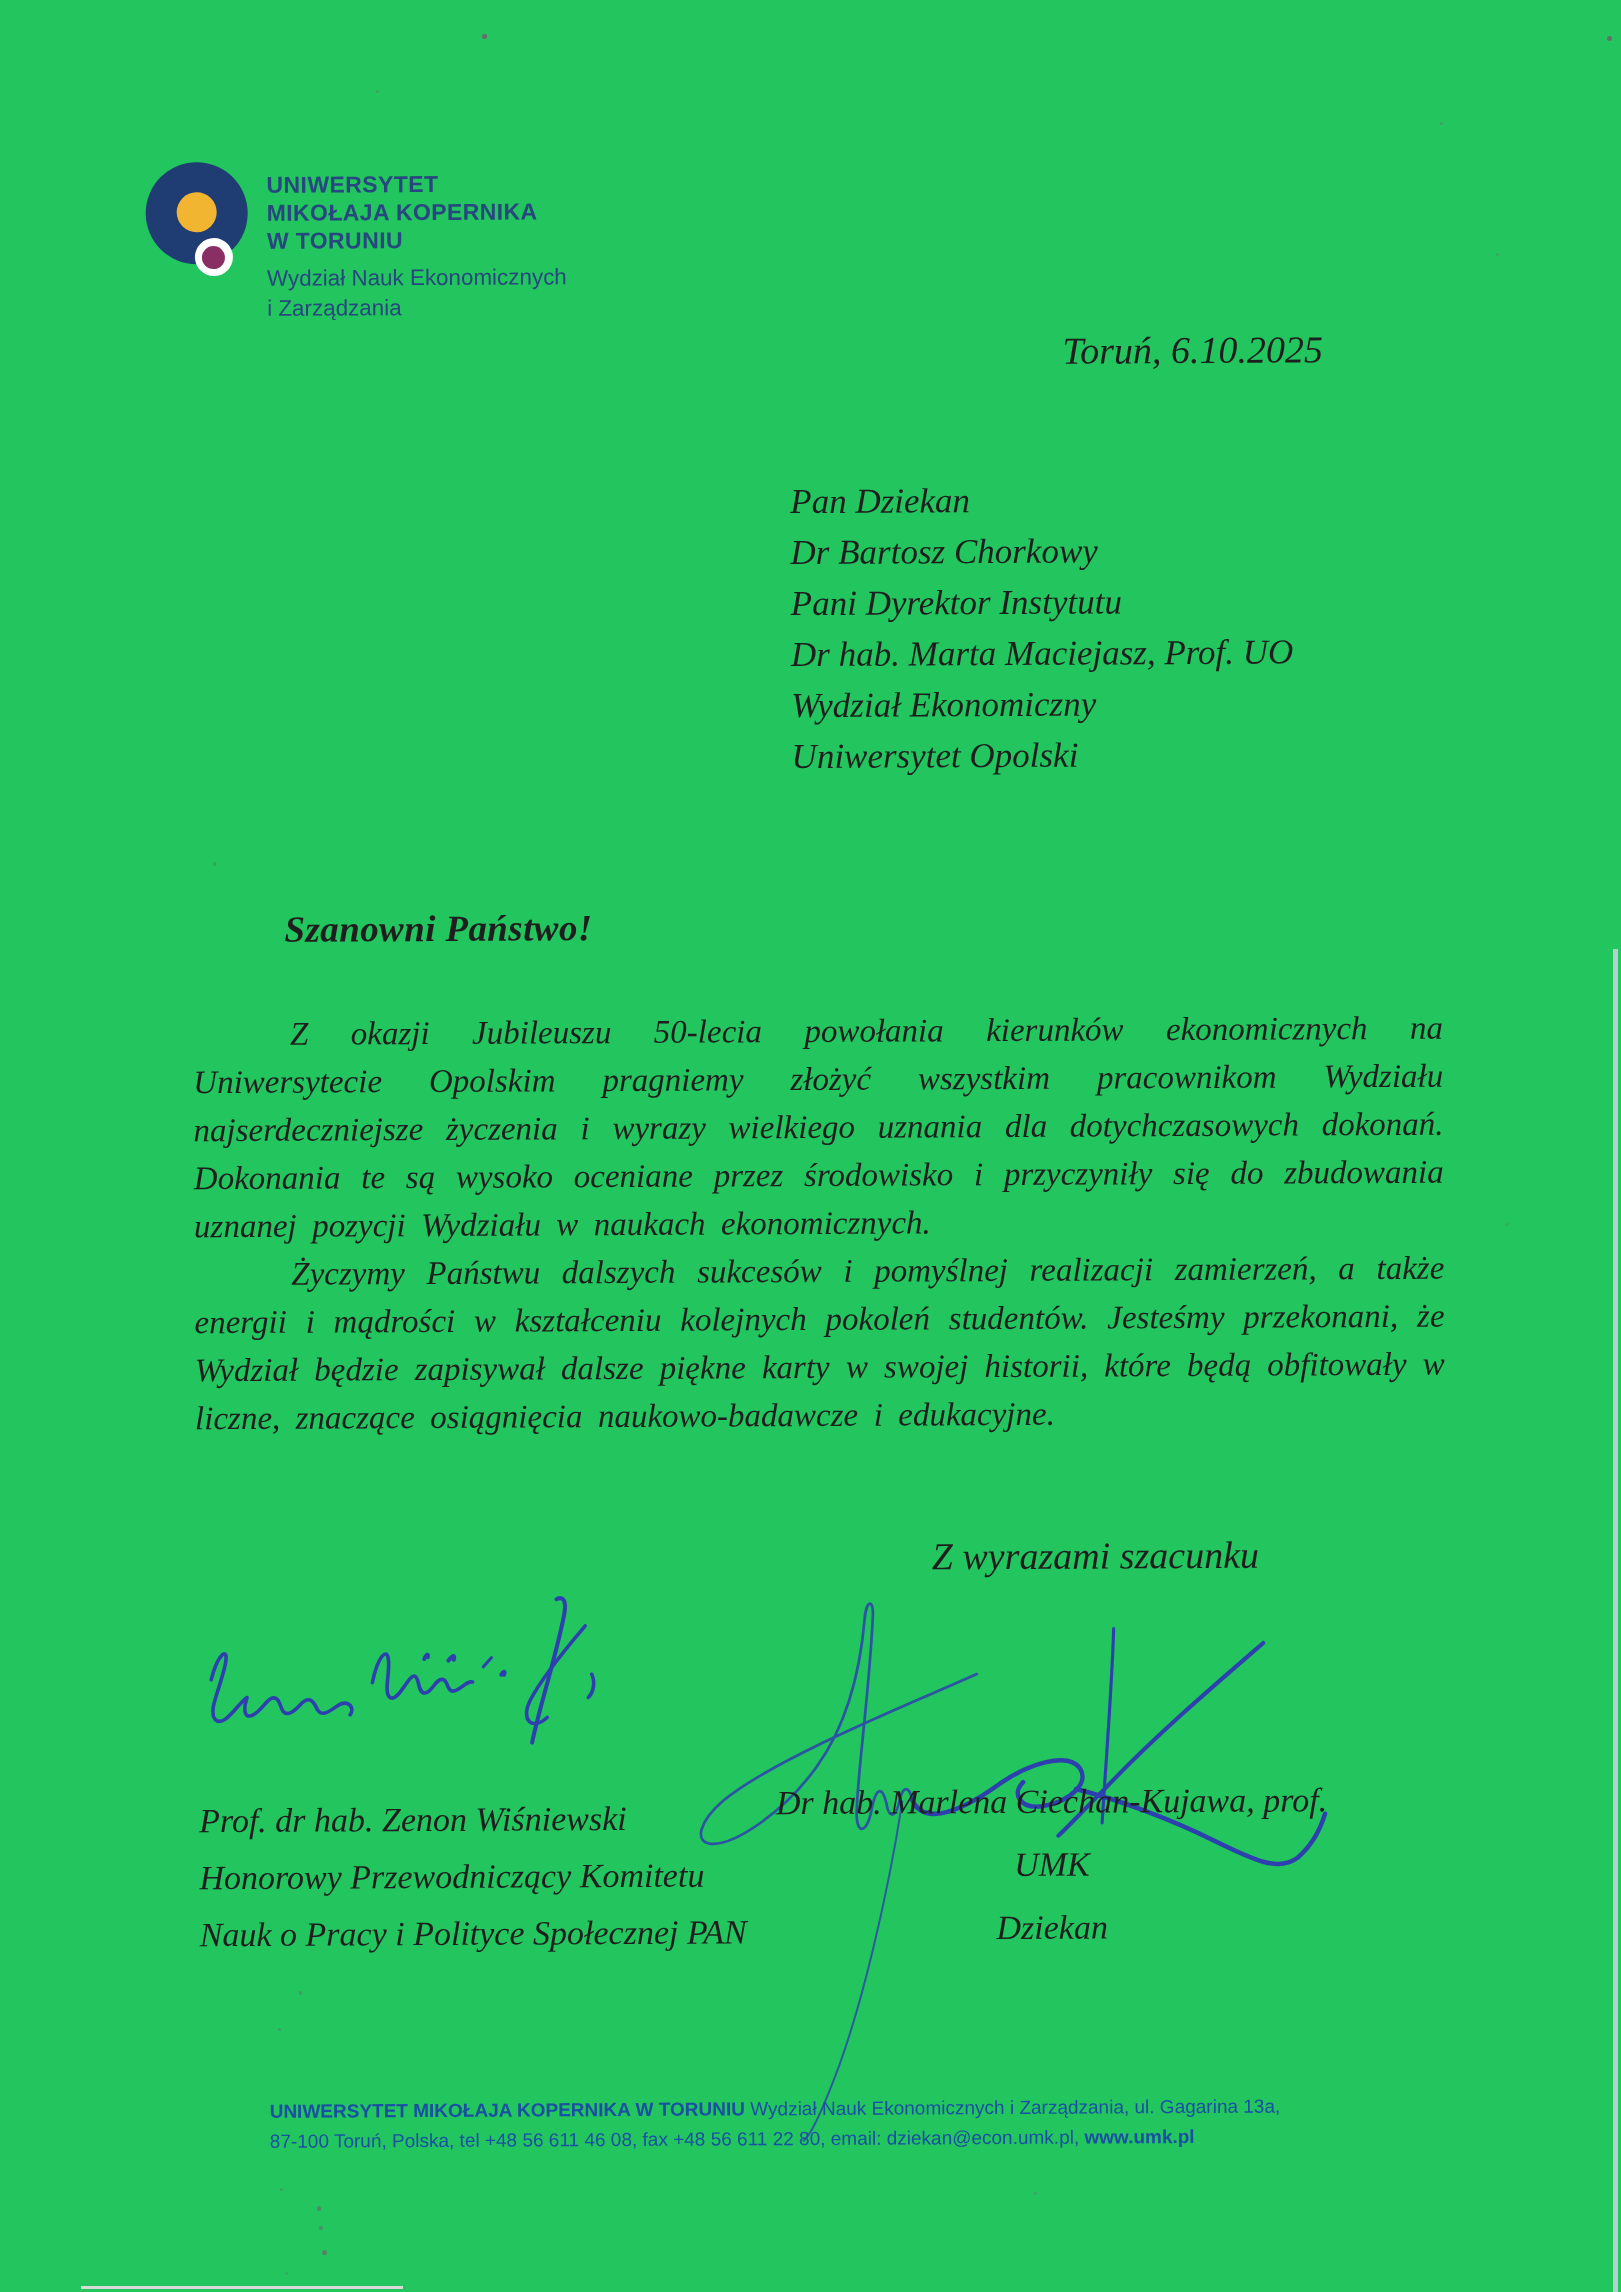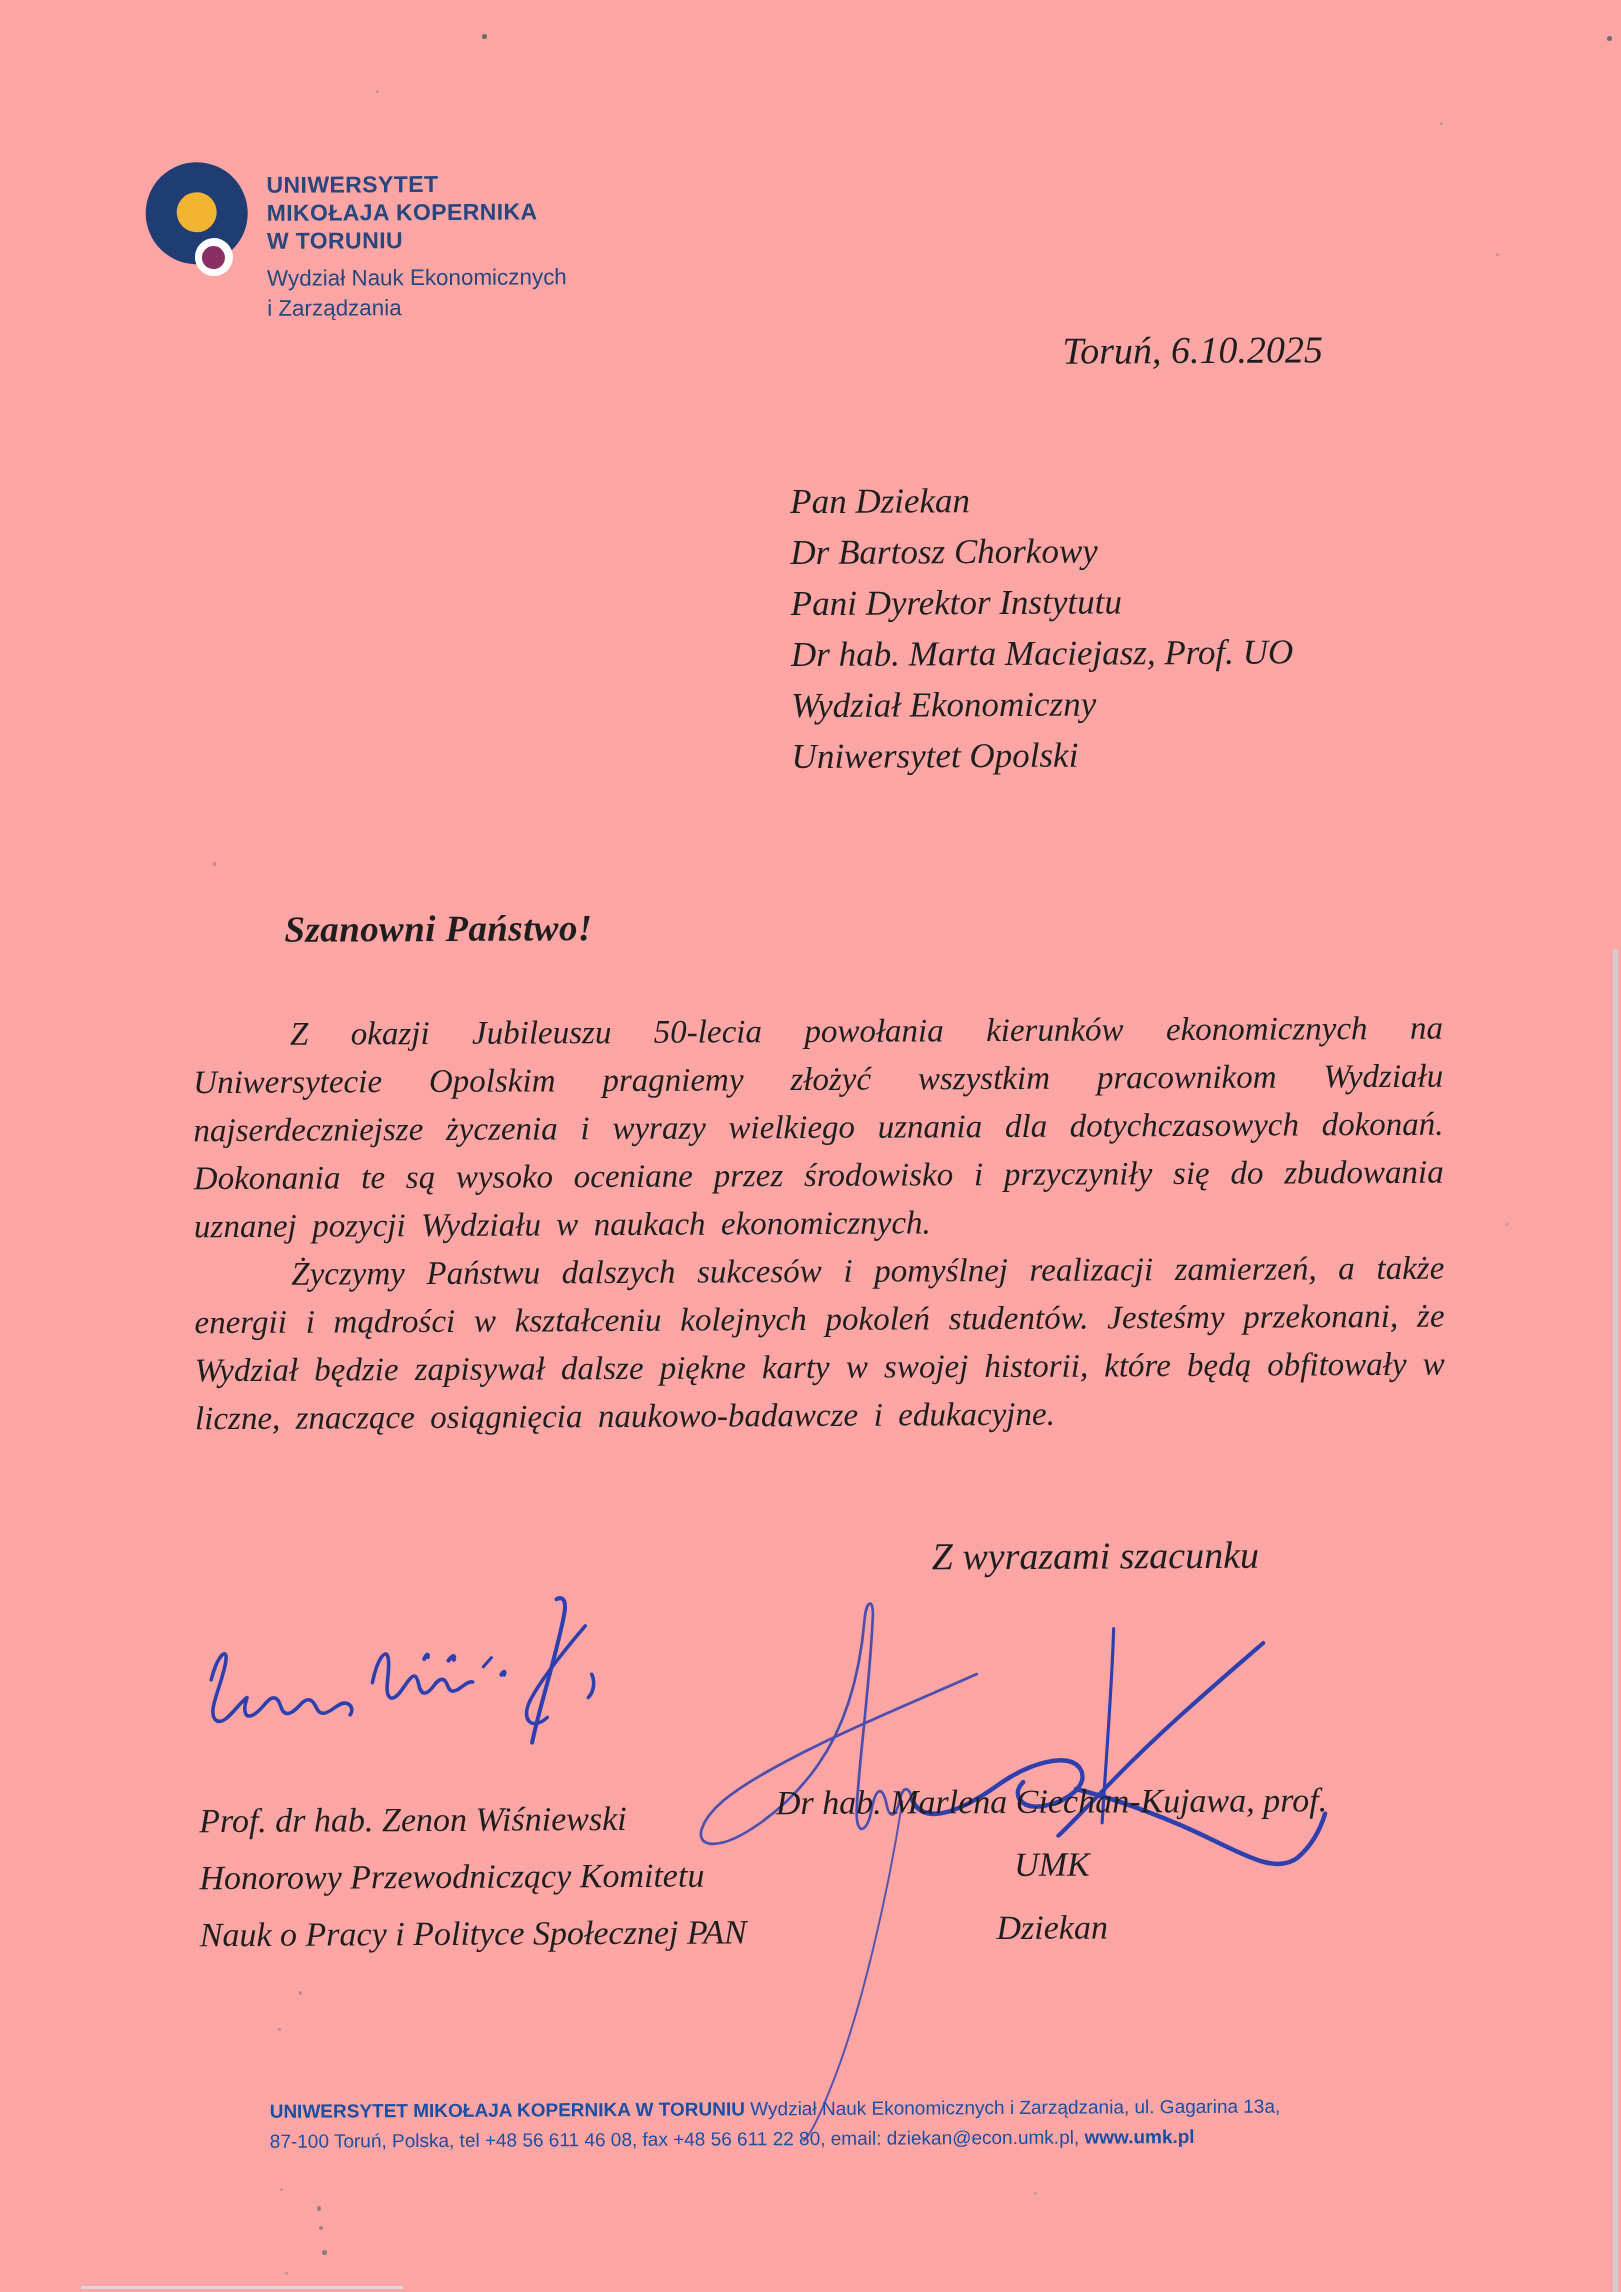--- a/index.html
+++ b/index.html
@@ -4,21 +4,21 @@
 <style>
   html, body { margin:0; padding:0; }
   body {
     width:1621px; height:2293px;
     background:#ffffff;
     position:relative;
     overflow:hidden;
     font-family:"Liberation Serif", serif;
     color:#1e1e1e;
   }
-  .page { position:absolute; inset:0; background:#fca5a5; }
+  .page { position:absolute; inset:0; background:#22c55e; }
   .scan-tilt { position:absolute; inset:0; transform:rotate(-0.3deg); transform-origin:50% 45%; }
 
   
   .logo-mark { position:absolute; left:150px; top:159px; width:143px; height:143px; }
   .logo-circle { position:absolute; left:0; top:0; width:102px; height:102px; border-radius:50%; background:#1f3c73; }
   .logo-yellow { position:absolute; left:31px; top:29.6px; width:40px; height:40px; border-radius:50%; background:#f2b531; }
   .logo-notch  { position:absolute; left:49px; top:76px; width:38px; height:38px; border-radius:50%; background:#ffffff; }
   .logo-purple { position:absolute; left:7.2px; top:8px; width:23px; height:23px; border-radius:50%; background:#8a2f63; }
   .logo-text { position:absolute; left:271px; top:168px; font-family:"Liberation Sans", sans-serif; color:#27477e; }
   .logo-title div { font-weight:bold; font-size:23px; line-height:28px; letter-spacing:0.4px; }

